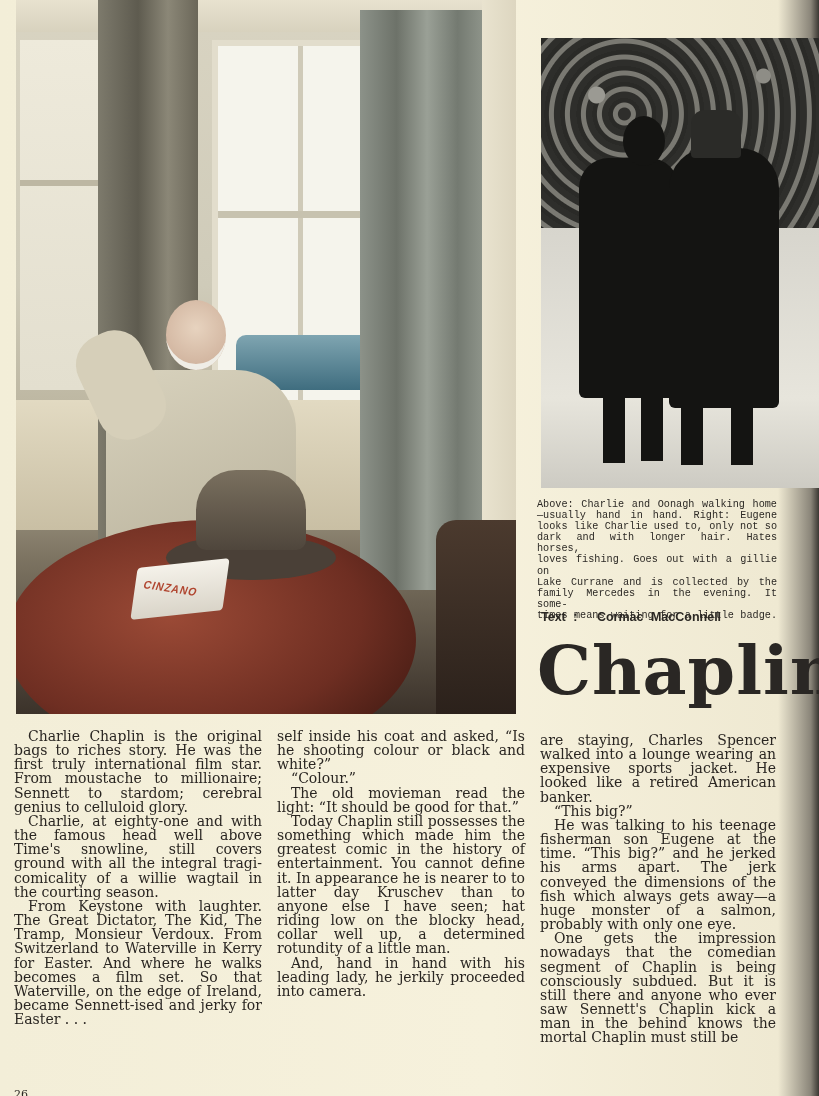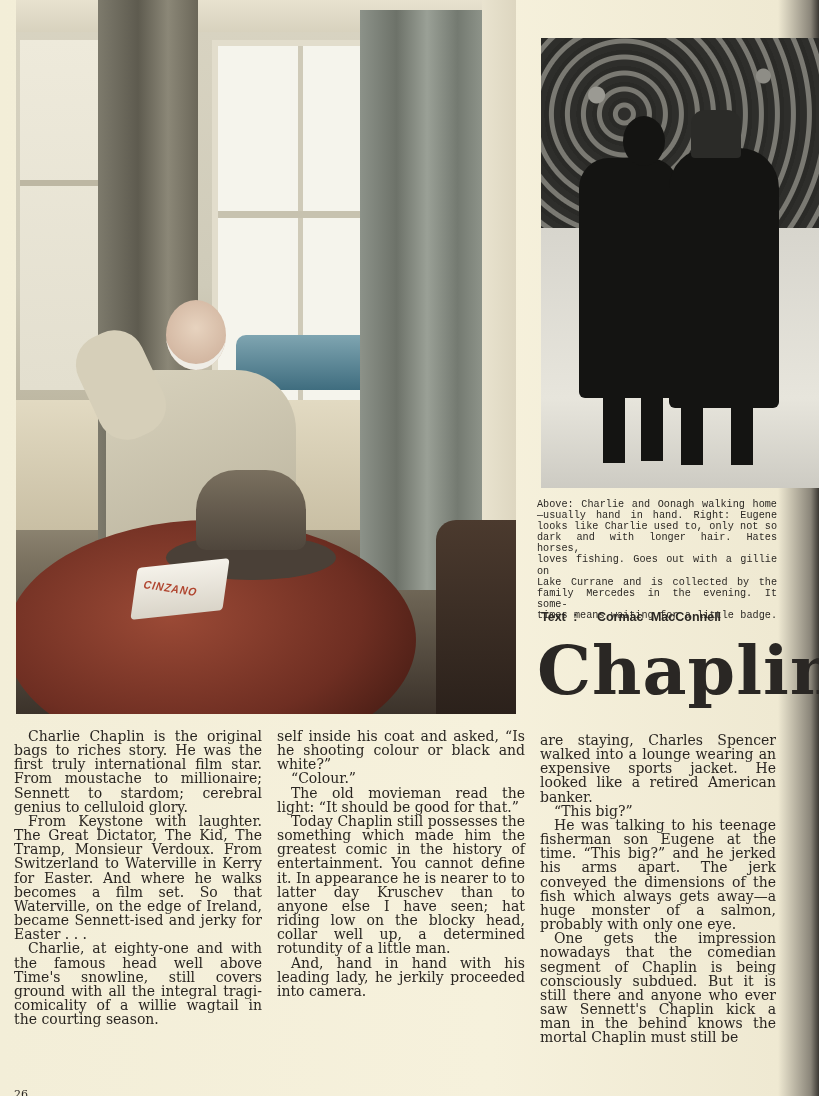--- a/index.html
+++ b/index.html
@@ -152,22 +152,22 @@
 
   <div class="byline">
     <span class="lbl">Text :</span>
     <span>Cormac MacConnell</span>
   </div>
 
   <div class="headline">Chaplin</div>
 
   <div class="col col-1">
     <p>Charlie Chaplin is the original bags to riches story. He was the first truly international film star. From moustache to millionaire; Sennett to stardom; cerebral genius to celluloid glory.</p>
+    <p>Charlie, at eighty-one and with the famous head well above Time's snowline, still covers ground with all the integral tragi-comicality of a willie wagtail in the courting season.</p>
     <p>From Keystone with laughter. The Great Dictator, The Kid, The Tramp, Monsieur Verdoux. From Switzerland to Waterville in Kerry for Easter. And where he walks becomes a film set. So that Waterville, on the edge of Ireland, became Sennett-ised and jerky for Easter . . .</p>
-    <p>Charlie, at eighty-one and with the famous head well above Time's snowline, still covers ground with all the integral tragi-comicality of a willie wagtail in the courting season.</p>
   </div>
 
   <div class="col col-2">
     <p class="noindent">self inside his coat and asked, “Is he shooting colour or black and white?”</p>
     <p>“Colour.”</p>
     <p>The old movieman read the light: “It should be good for that.”</p>
     <p>Today Chaplin still possesses the something which made him the greatest comic in the history of entertainment. You cannot define it. In appearance he is nearer to to latter day Kruschev than to anyone else I have seen; hat riding low on the blocky head, collar well up, a determined rotundity of a little man.</p>
     <p>And, hand in hand with his leading lady, he jerkily proceeded into camera.</p>
   </div>
 

